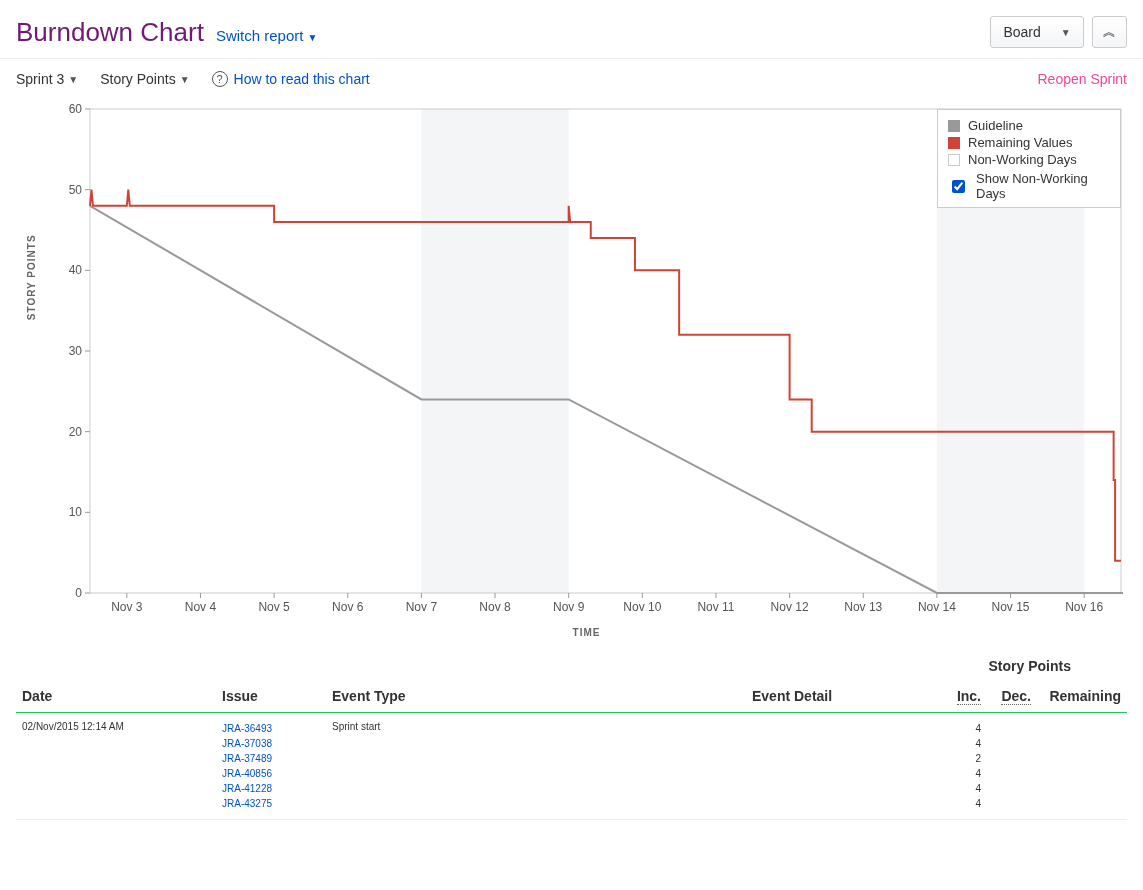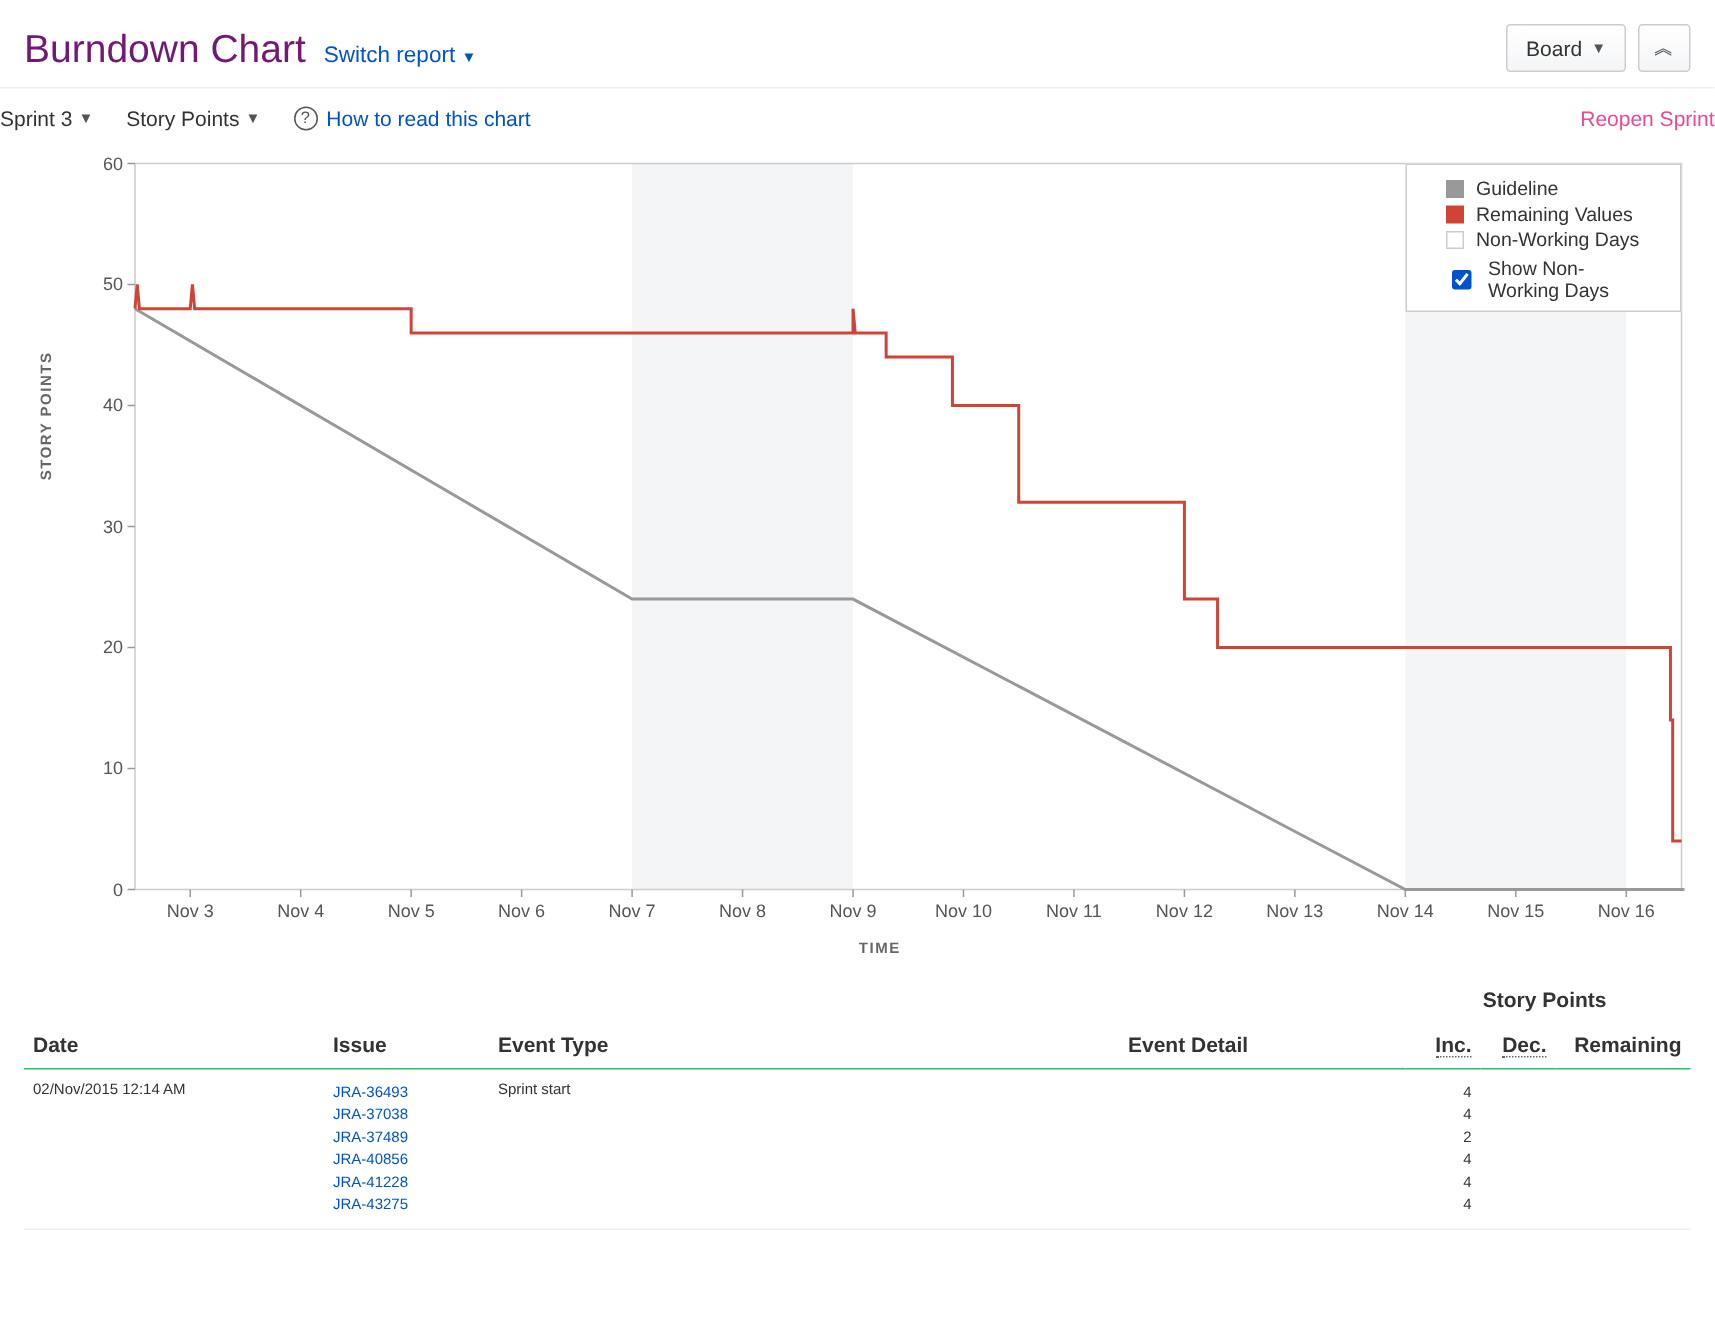--- a/index.html
+++ b/index.html
@@ -25,37 +25,37 @@
   .btn {
     background: linear-gradient(#fff,#f4f5f7);
     border: 1px solid #ccc;
     border-radius: 3px;
     padding: 6px 12px;
     font-size: 14px;
     cursor: pointer;
     color: #333;
     display: inline-flex;
     align-items: center;
-    gap: 6px;
+    gap: 20px;
   }
   .btn .caret { font-size: 10px; color: #555; }
   .btn-icon {
     background: linear-gradient(#fff,#f4f5f7);
     border: 1px solid #ccc;
     border-radius: 3px;
     padding: 6px 10px;
     cursor: pointer;
     color: #555;
   }
   hr.sep { border: none; border-top: 1px solid #eee; margin: 0; }
   .toolbar {
     display: flex;
     justify-content: space-between;
     align-items: center;
-    padding: 12px 0;
+    padding: 12px 16px;
   }
   .toolbar-left { display: flex; align-items: center; gap: 22px; }
   .dropdown-label { color: #333; cursor: pointer; display: inline-flex; align-items: center; gap: 4px; }
   .dropdown-label .caret { font-size: 10px; color: #555; }
   .how-to { color: #0052cc; cursor: pointer; display: inline-flex; align-items: center; gap: 6px; }
   .help-icon {
     display: inline-flex; width: 16px; height: 16px; border: 1.5px solid #555; border-radius: 50%;
     align-items: center; justify-content: center; font-size: 11px; color: #555;
   }
   .reopen { color: #ec4899; cursor: pointer; }
@@ -65,21 +65,21 @@
   .ylabel {
     position: absolute; left: -24px; top: 50%; transform: rotate(-90deg) translateX(50%);
     transform-origin: left top;
     font-size: 10px; letter-spacing: 1px; color: #666; font-weight: 600;
   }
   .xlabel { text-align: center; font-size: 10px; letter-spacing: 1px; color: #666; font-weight: 600; margin-top: 4px; margin-left: 30px; }
   .chart-svg { display: block; }
   .legend-box {
     position: absolute; right: 0; top: 0;
     background: #fff; border: 1px solid #ccc;
-    font-size: 13px; padding: 6px 26px; width: 184px;
+    font-size: 13px; padding: 6px 10px; width: 184px;
   }
   .legend-row { display: flex; align-items: center; gap: 8px; margin: 2px 0; white-space: nowrap; }
   .legend-sw { width: 12px; height: 12px; display: inline-block; }
   .legend-sw.guideline { background: #999; }
   .legend-sw.remaining { background: #d04437; }
   .legend-sw.nonworking { background: #fff; border: 1px solid #ccc; }
   .legend-check { display: flex; align-items: center; gap: 8px; margin-top: 4px; }
   .legend-check input { accent-color: #0052cc; }
 
   

